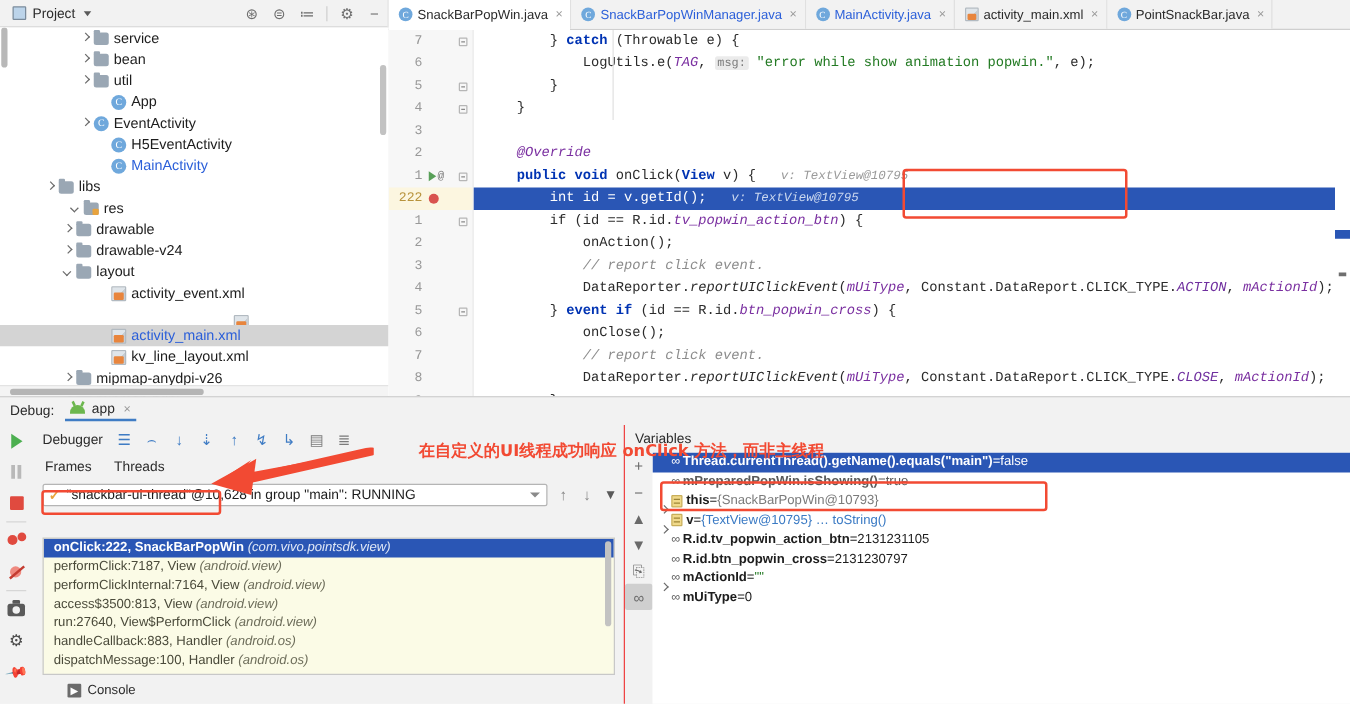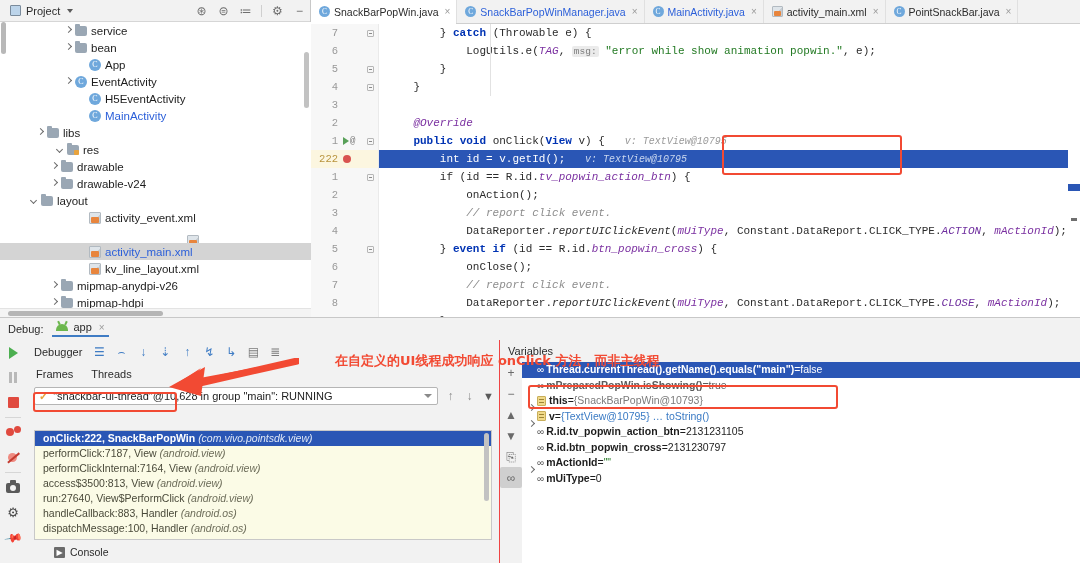--- a/index.html
+++ b/index.html
@@ -207,20 +207,25 @@
             <div class="tree-row" style="padding-left: 64px;">
               <span class="arrow closed"></span>
               <span class="ic ic-folder"></span>
               <span class="tree-label">service</span>
             </div>
             <div class="tree-row" style="padding-left: 64px;">
               <span class="arrow closed"></span>
               <span class="ic ic-folder"></span>
               <span class="tree-label">bean</span>
             </div>
+            <div class="tree-row" style="padding-left: 64px;">
+              <span class="arrow closed"></span>
+              <span class="ic ic-folder"></span>
+              <span class="tree-label">util</span>
+            </div>
             <div class="tree-row" style="padding-left: 78px;">
               <span class="arrow "></span>
               <span class="ic ic-class">C</span>
               <span class="tree-label">App</span>
             </div>
             <div class="tree-row" style="padding-left: 64px;">
               <span class="arrow closed"></span>
               <span class="ic ic-class">C</span>
               <span class="tree-label">EventActivity</span>
             </div>
@@ -247,21 +252,21 @@
             <div class="tree-row" style="padding-left: 50px;">
               <span class="arrow closed"></span>
               <span class="ic ic-folder"></span>
               <span class="tree-label">drawable</span>
             </div>
             <div class="tree-row" style="padding-left: 50px;">
               <span class="arrow closed"></span>
               <span class="ic ic-folder"></span>
               <span class="tree-label">drawable-v24</span>
             </div>
-            <div class="tree-row" style="padding-left: 30px;">
+            <div class="tree-row" style="padding-left: 50px;">
               <span class="arrow open"></span>
               <span class="ic ic-folder"></span>
               <span class="tree-label">layout</span>
             </div>
             <div class="tree-row" style="padding-left: 78px;">
               <span class="arrow "></span>
               <span class="ic ic-xml"></span>
               <span class="tree-label">activity_event.xml</span>
             </div>
             <div class="tree-row" style="padding-left: 78px; flex-direction: column;">

